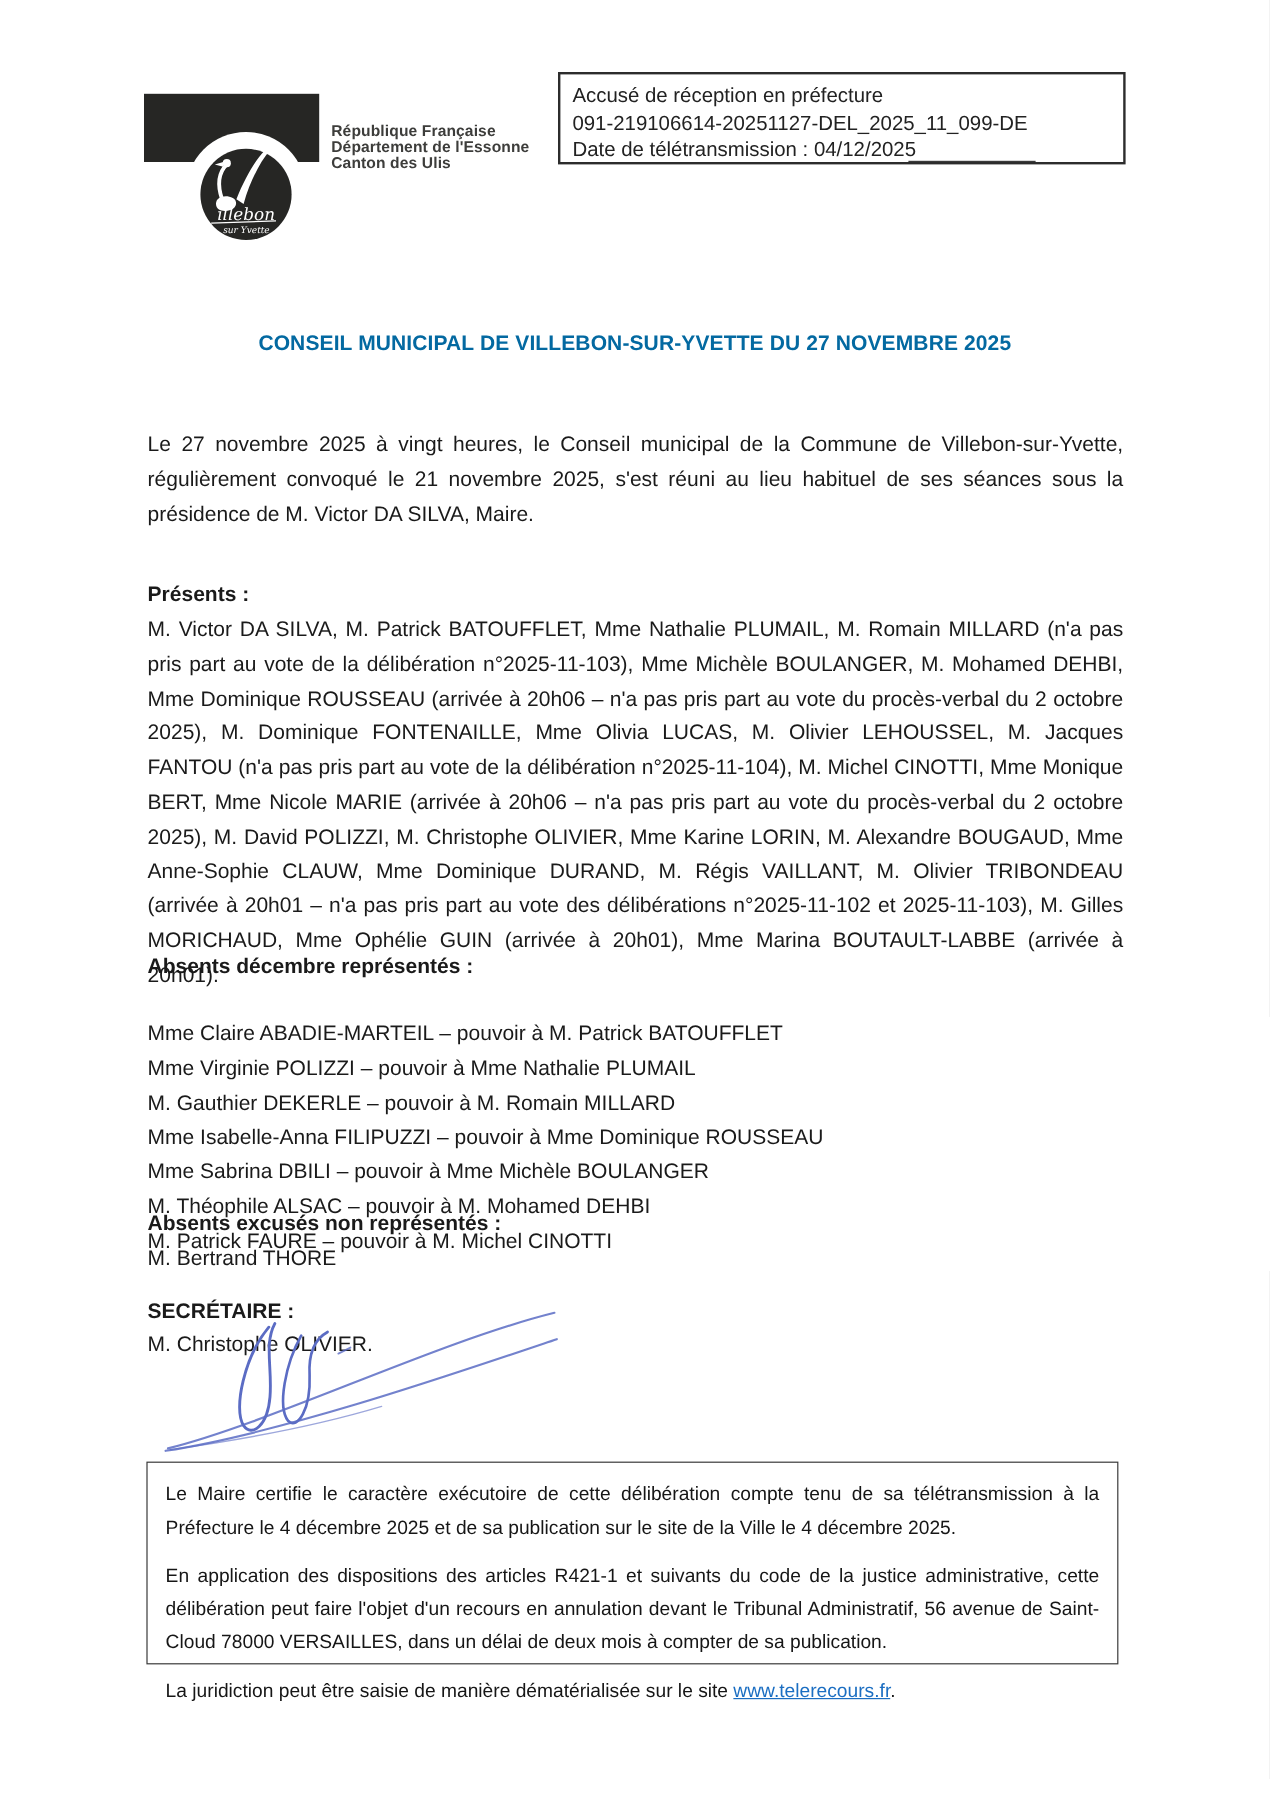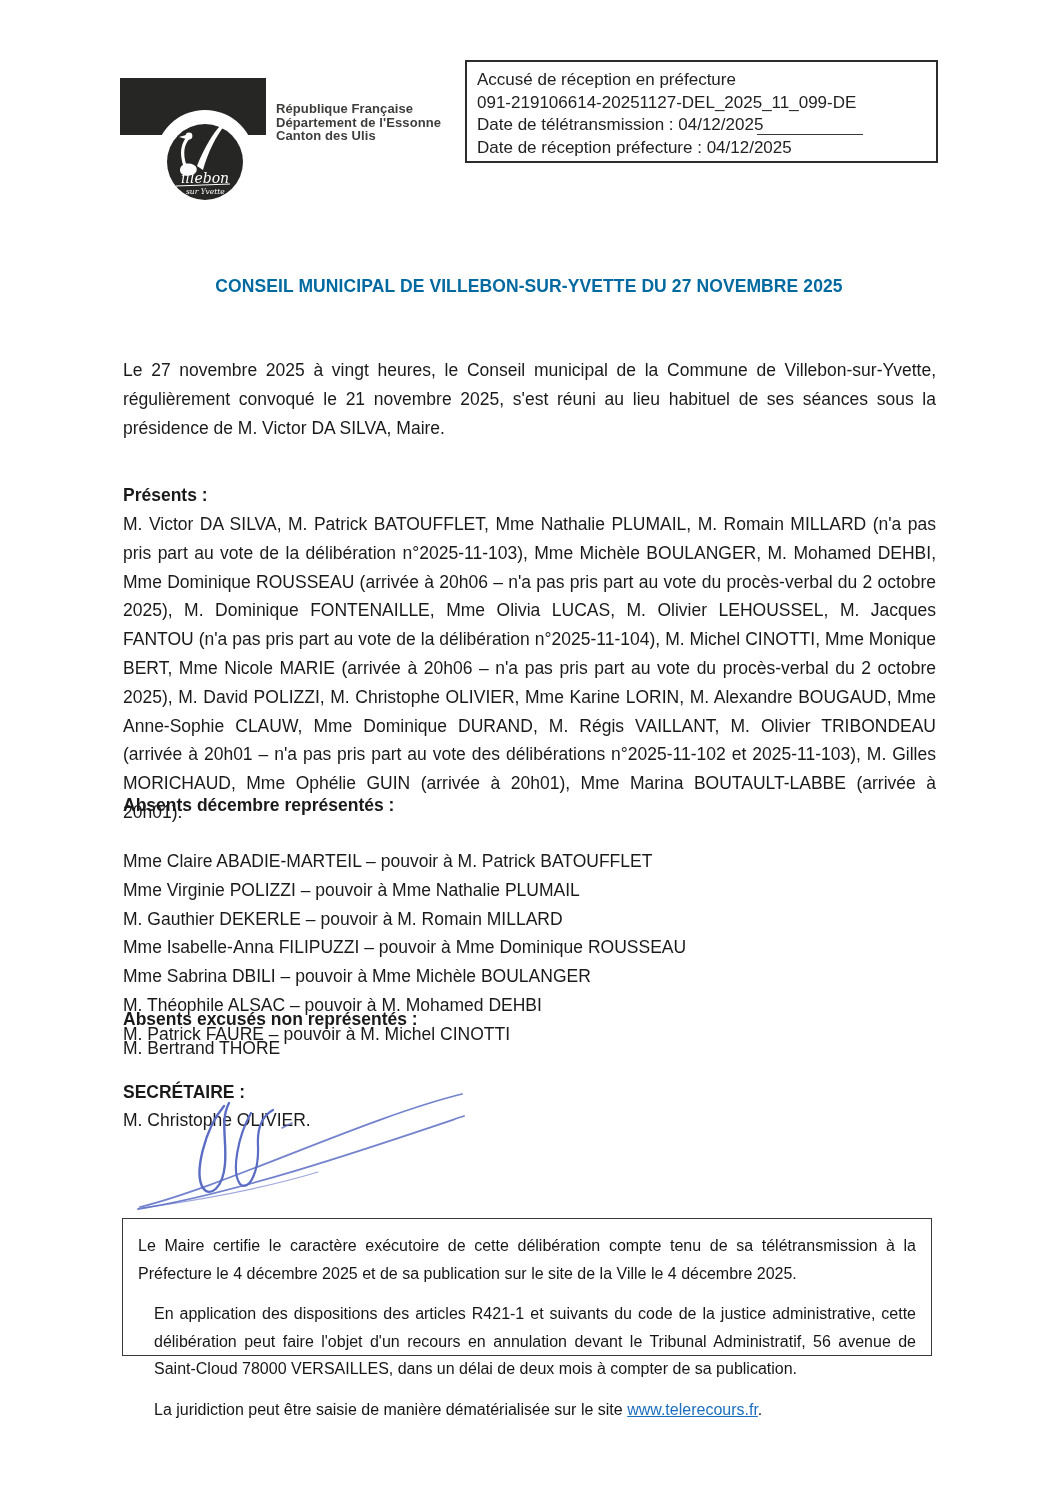--- a/index.html
+++ b/index.html
@@ -18,21 +18,21 @@
   .logo-wrap { position:absolute; left:118px; top:78px; width:150px; height:132px; }
   .region-text {
     position:absolute; left:276px; top:102px;
     font-size:13px; font-weight:bold; color:#3d3d3b;
     line-height:13.5px; letter-spacing:0.1px;
   }
 
   
   .reception-box {
     position:absolute; left:465px; top:60px;
-    width:473px; height:103px;
+    width:473px; height:77px;
     border:2px solid #2c2c2c;
     padding:7px 8px 0 10px;
     font-size:17px; line-height:22.5px; color:#222;
     white-space:nowrap; overflow:hidden;
   }
   .stamp-underline {
     position:absolute; left:290px; top:72px;
     width:106px; height:0;
     border-top:1.6px solid #3a3a3a;
   }
@@ -53,27 +53,27 @@
   .justified { text-align:justify; }
   .heading { font-weight:bold; }
   .plain-list div { white-space:nowrap; }
 
   
   .signature { position:absolute; left:130px; top:1086px; width:345px; height:130px; pointer-events:none; }
 
   
   .footer-box {
     position:absolute; left:122px; top:1218px;
-    width:810px; height:138px;
+    width:810px; height:169px;
     border:1.8px solid #3a3a3a;
     padding:13px 15px 0 15px;
     font-size:16px; line-height:27.5px; color:#161616;
   }
   .footer-box p { text-align:justify; }
-  .footer-box p + p { margin-top:13px;margin-left:16px; }
+  .footer-box p + p { margin-top:13px; }
   .footer-link { color:#1b6ec2; text-decoration:underline; cursor:pointer; }
 </style>
 </head>
 <body>
 
 <div class="page">
 
   <div class="logo-wrap">
     <svg width="150" height="132" viewBox="0 0 150 132">
       <rect x="2" y="0" width="146" height="57" fill="#262624"></rect>

